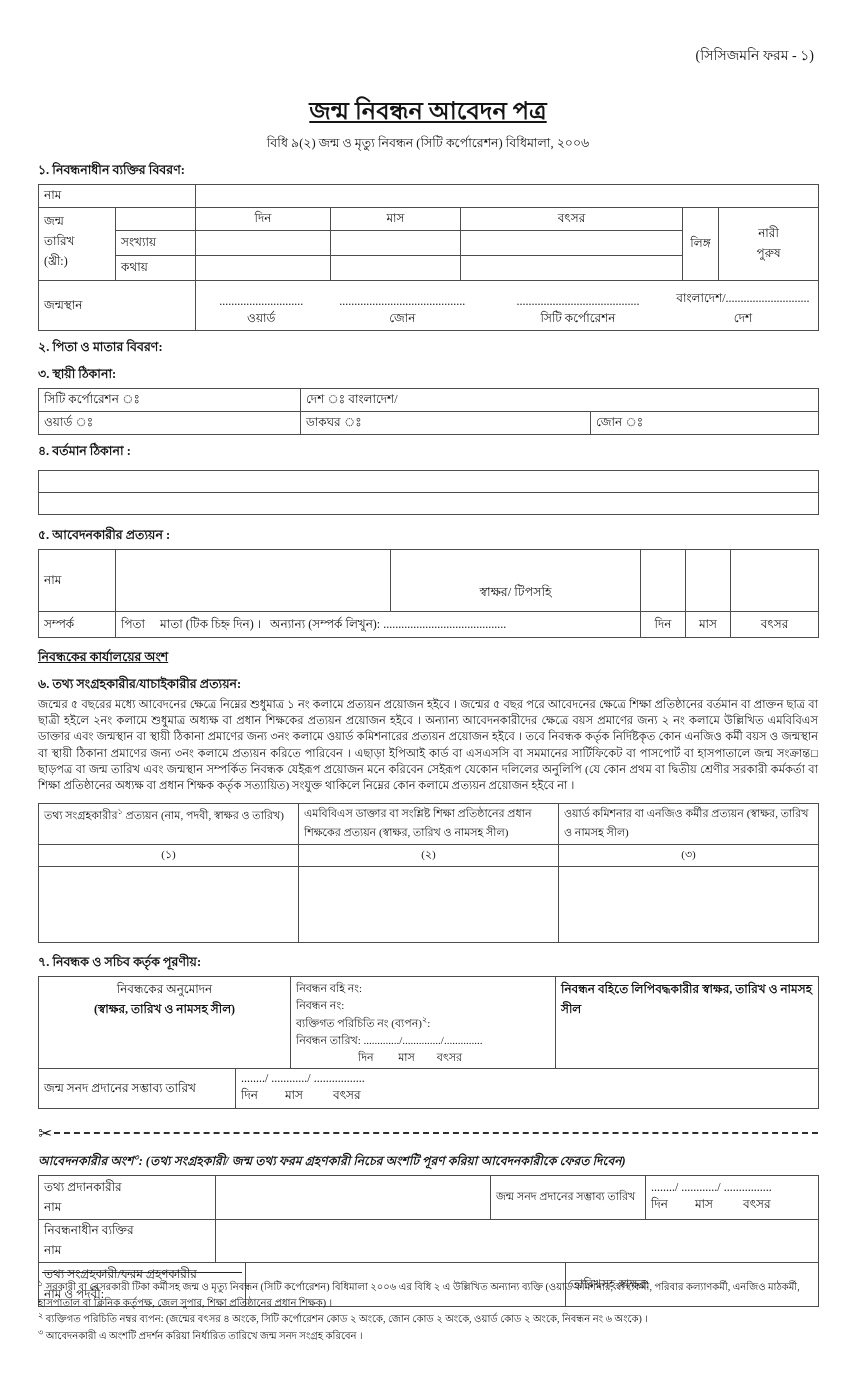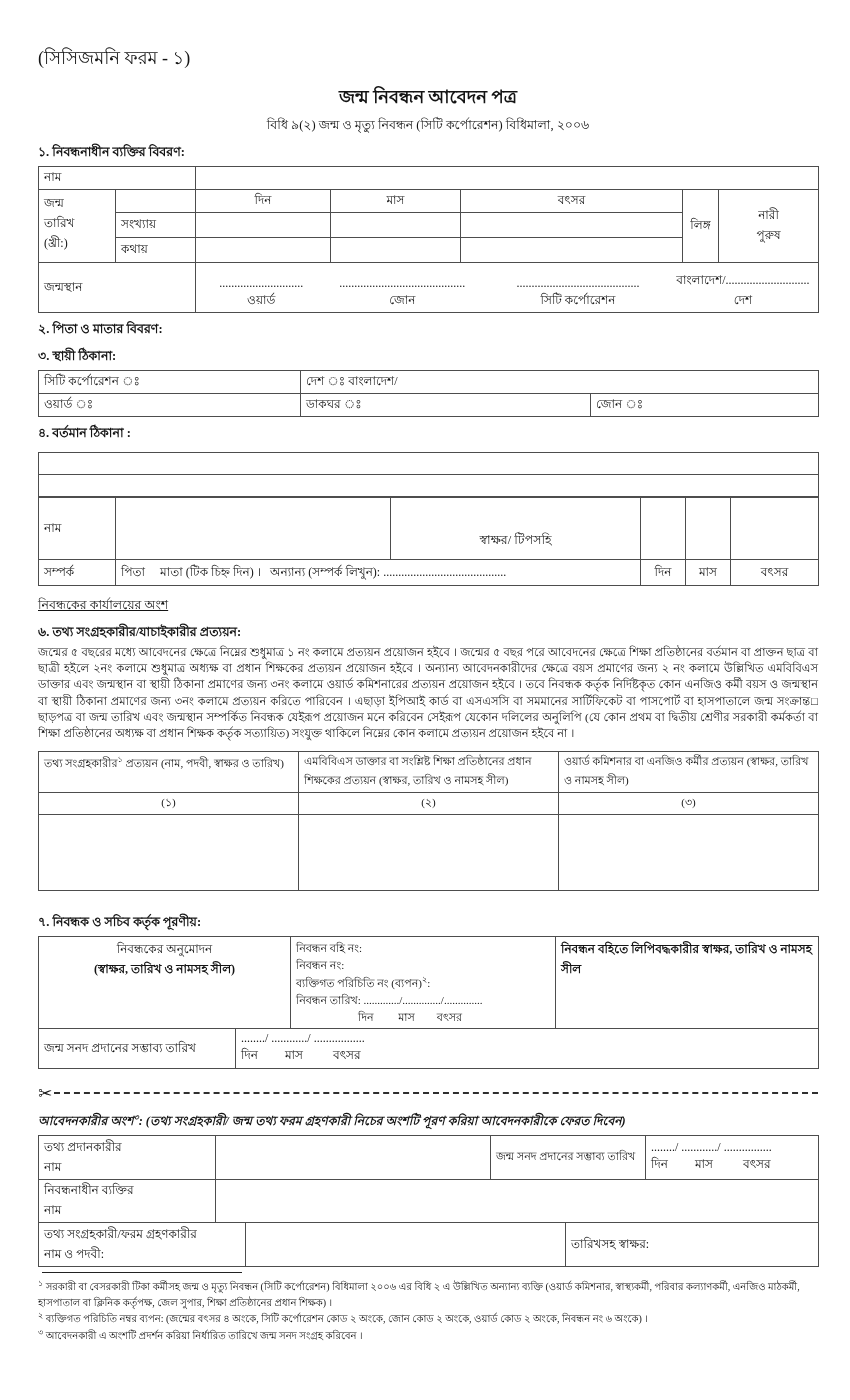--- a/index.html
+++ b/index.html
@@ -2,38 +2,38 @@
 <html><head>
 <meta charset="utf-8">
 <style>
   html,body { margin:0; padding:0; background:#e8e8e8; }
   .sheet {
     width:850px; height:1400px; background:#ffffff; margin:0 auto;
     font-family:"Liberation Serif","DejaVu Serif",serif;
     color:#141414; box-sizing:border-box; position:relative; overflow:hidden;
   }
   .inner { padding:44px 32px 0 38px; }
-  .right-note { font-size:18px; padding-right:4px; }
-  .title { text-align:center; font-size:18px; font-weight:bold; margin-top:8px; }
+  .right-note { text-align:right; font-size:14px; padding-right:4px; }
+  .title { text-align:center; font-size:24px; font-weight:bold; margin-top:24px;text-decoration:underline; }
   .subtitle { text-align:center; font-size:12.5px; margin-top:2px; }
   .sec-head { font-size:12.5px; font-weight:bold; margin:7px 0 3px 0; }
   table { border-collapse:collapse; table-layout:fixed; width:780px; }
   td { border:1px solid #4d4d4d; font-size:12px; padding:1px 5px; vertical-align:middle; overflow:hidden; }
   .center { text-align:center; }
   .top { vertical-align:top; }
   .bottom { vertical-align:bottom; }
   .pre { white-space:pre; }
   .preline { white-space:pre-line; }
   .bold { font-weight:bold; }
   .small { font-size:11px; }
   .stack { margin-top:-1px; }
   sup { font-size:8px; }
   .bp-row { display:flex; align-items:flex-end; }
   .bp-item { text-align:center; font-size:12px; }
-  .office-head { font-size:12.5px; font-weight:normal; text-decoration:underline; margin:10px 0 4px 0; }
+  .office-head { font-size:12.5px; font-weight:bold; text-decoration:underline; margin:10px 0 4px 0; }
   .para { font-size:11.4px; line-height:1.42; text-align:justify; margin:1px 0 10px 0; }
   .cutline { display:flex; align-items:center; margin:14px 0 8px 0; }
   .cutline .scissors { font-family:"DejaVu Sans",sans-serif; font-size:17px; margin-right:2px; }
   .cutline .dashes { flex:1; border-top:2px dashed #2e2e2e; height:0; }
   .s8-head { font-size:12.3px; font-weight:bold; margin:4px 0 3px 0;font-style:italic; }
   .footnotes { position:absolute; left:38px; top:1272px; width:770px; }
   .fn-rule { width:200px; border-top:1.6px solid #222; margin-bottom:5px; margin-left:4px; }
   .fn { font-size:10px; line-height:1.55; }
   .sig-cell { vertical-align:bottom; text-align:center; padding-bottom:8px; font-size:12.5px; }
   .l7 { line-height:1.55; }
@@ -147,20 +147,21 @@
       <tbody>
           <tr style="height:22px">
             <td></td>
           </tr>
       <tr style="height:22px">
             <td></td>
           </tr>
     </tbody>
       </table>
 
+    <div class="sec-head" style="margin-top:11px">৫. আবেদনকারীর প্রত্যয়ন :</div>
     <table>
       <colgroup>
           <col style="width:77px">
           <col style="width:275px">
           <col style="width:250px">
           <col style="width:45px">
           <col style="width:45px">
           <col style="width:88px">
         </colgroup>
       <tbody>
@@ -204,21 +205,21 @@
         <td class="center small">(৩)</td>
       </tr>
       <tr style="height:76px">
         <td></td>
         <td></td>
         <td></td>
       </tr>
     </tbody>
       </table>
 
-    <div class="sec-head" style="margin-top:22px">৭. নিবন্ধক ও সচিব কর্তৃক পূরণীয়:</div>
+    <div class="sec-head" style="margin-top:10px">৭. নিবন্ধক ও সচিব কর্তৃক পূরণীয়:</div>
     <table>
       <colgroup>
           <col style="width:252px">
           <col style="width:265px">
           <col style="width:263px">
         </colgroup>
       <tbody>
           <tr style="height:92px">
         <td class="top center" style="padding-top:3px">
           <div>নিবন্ধকের অনুমোদন</div>

